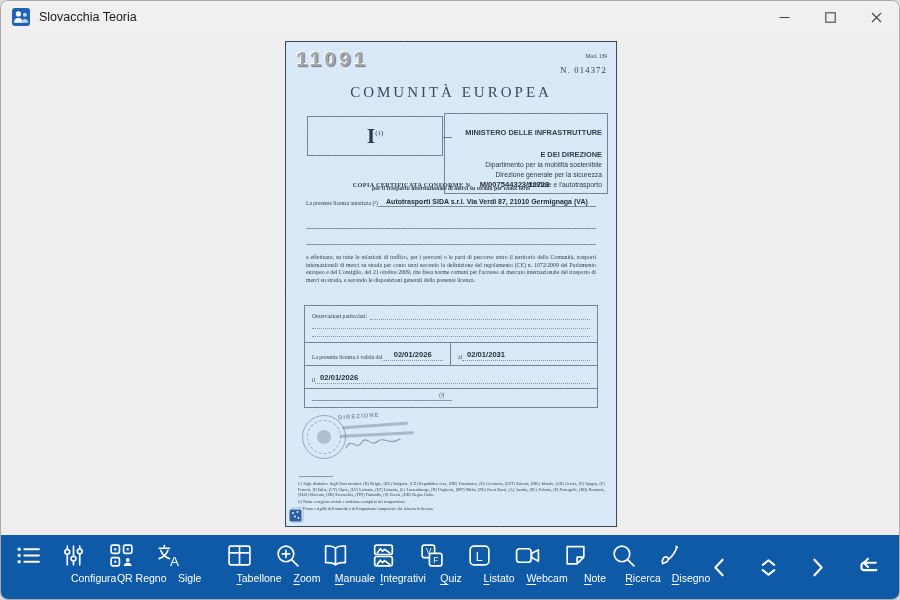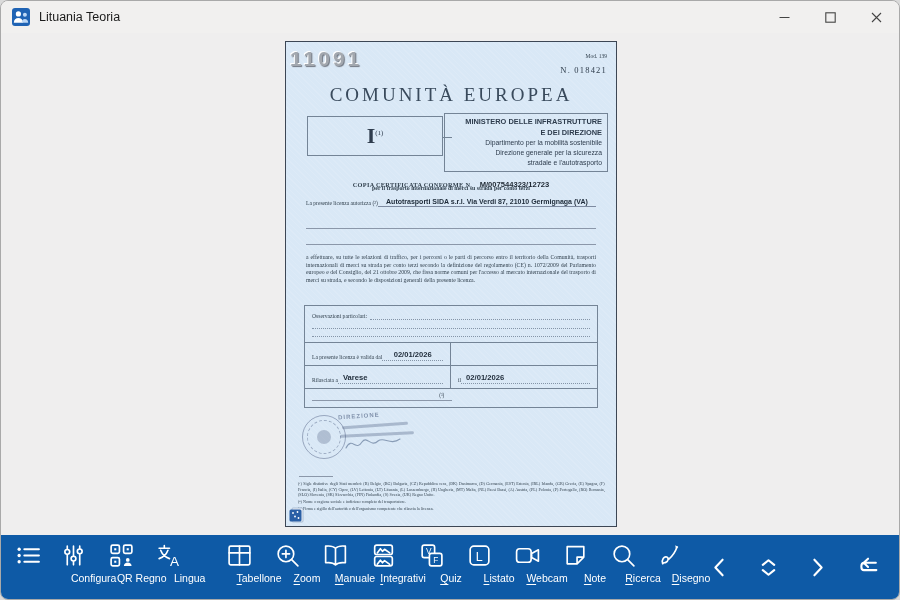--- a/index.html
+++ b/index.html
@@ -16,33 +16,33 @@
 
   
   .content{flex:1;position:relative;background:#efeeee;}
   .paper{position:absolute;left:284px;top:8px;width:332px;height:486px;box-sizing:border-box;
     background:#d9e8f6;border:1px solid #3c4654;
     background-image:repeating-linear-gradient(45deg,rgba(255,255,255,.10) 0 1px,transparent 1px 4px);}
   .paper *{box-sizing:border-box;}
   .abs{position:absolute;}
   .serif{font-family:"Liberation Serif",serif;color:#33424f;}
 
-  .wm{left:4px;top:5px;font-size:21px;font-weight:700;letter-spacing:3px;color:#a3a8af;
+  .wm{left:10px;top:5px;font-size:21px;font-weight:700;letter-spacing:3px;color:#a3a8af;
     text-shadow:-1px -1px 0 rgba(255,255,255,.95),1px 1px 1px rgba(95,100,110,.85);}
   .mod{right:9px;top:11px;font-size:5.5px;}
   .serial{right:9px;top:23px;font-size:8.5px;letter-spacing:1.2px;color:#2d3b4a;}
-  .doc-title{left:0;right:0;top:42px;text-align:center;font-size:19px;letter-spacing:3px;color:#394a5c;}
+  .doc-title{left:0;right:0;top:42px;text-align:center;font-size:15px;letter-spacing:3px;color:#394a5c;}
   .class-box{left:21px;top:74px;width:136px;height:40px;border:1px solid #748496;
     display:flex;align-items:center;justify-content:center;}
   .class-letter{font-size:22px;font-weight:700;color:#2e3c4d;}
   .class-letter sup{font-size:7px;font-weight:400;}
   .connector{left:157px;top:95px;width:9px;height:0;border-top:1px solid #748496;}
   .ministry{right:8px;top:71px;width:164px;border:1px solid #748496;padding:3px 5px;
     text-align:right;font-size:6.8px;line-height:1.45;color:#2e3c4d;}
-  .ministry .b{font-size:7.4px;font-weight:700;}
+  .ministry .b{font-size:7.4px;font-weight:700;margin-top:11px;}
   .copy-line{left:0;right:0;top:131px;text-align:center;}
   .copy-lbl{font-size:6.3px;font-weight:700;letter-spacing:.3px;}
   .copy-num{font-size:7.6px;font-weight:700;color:#1d2732;margin-left:3px;}
   .doc-sub{left:0;right:0;top:143px;text-align:center;font-size:5.8px;font-weight:700;}
   .license-line{left:20px;right:20px;top:156px;display:flex;align-items:flex-end;}
   .license-lbl{font-size:5.6px;white-space:nowrap;padding-bottom:1px;}
   .holder{flex:1;text-align:center;border-bottom:1px solid #7d8aa0;font-size:7px;font-weight:700;
     color:#1d2a38;padding-bottom:1px;white-space:nowrap;}
   .rule{border-bottom:1px solid #8b97a9;height:0;}
   .line-a{left:20px;right:20px;top:186px;}
@@ -112,21 +112,21 @@
   <div class="titlebar">
     <span class="app-icon">
       <svg viewBox="0 0 20 20" width="20" height="20">
         <rect x="1" y="1" width="18" height="18" rx="3" fill="#1f63b4"></rect>
         <circle cx="7.4" cy="6.9" r="2.6" fill="#ffffff"></circle>
         <path d="M2.8,15.8 c0-3 2-4.7 4.6-4.7 s4.6,1.7 4.6,4.7 z" fill="#ffffff"></path>
         <circle cx="13.9" cy="7.8" r="2" fill="#bcd7f5"></circle>
         <path d="M10.6,15.8 c0-2.4 1.4-3.8 3.3-3.8 s3.3,1.4 3.3,3.8 z" fill="#bcd7f5"></path>
       </svg>
     </span>
-    <span class="tb-title">Lituania Teoria</span>
+    <span class="tb-title">Slovacchia Teoria</span>
     <div class="win-controls">
       <div class="win-btn">
         <svg width="11" height="11" viewBox="0 0 11 11">
             <line x1="0.5" y1="5.5" x2="10.5" y2="5.5" stroke="#444" stroke-width="1.1"></line>
           </svg>
       </div>
       <div class="win-btn">
         <svg width="11" height="11" viewBox="0 0 11 11">
             <rect x="0.8" y="0.8" width="9.4" height="9.4" fill="none" stroke="#444" stroke-width="1.1"></rect>
           </svg>
@@ -137,21 +137,21 @@
           </svg>
       </div>
     </div>
   </div>
 
   <div class="content">
     <div class="paper">
 
       <div class="abs wm">11091</div>
       <div class="abs mod serif">Mod. 139</div>
-      <div class="abs serial serif">N. 018421</div>
+      <div class="abs serial serif">N. 014372</div>
       <div class="abs doc-title serif">COMUNITÀ EUROPEA</div>
 
       <div class="abs class-box">
         <span class="class-letter serif">
           <span>I</span><sup>(1)</sup>
         </span>
       </div>
       <div class="abs connector"></div>
       <div class="abs ministry">
         <div class="b">MINISTERO DELLE INFRASTRUTTURE</div>
@@ -183,26 +183,26 @@
             <span class="dotfill"></span>
           </div>
           <div class="obs-l2"></div>
           <div class="obs-l3"></div>
         </div>
         <div class="boxrow">
           <div class="cell cell-l">
             <span class="lbl serif">La presente licenza è valida dal</span>
             <span class="val">02/01/2026</span>
           </div>
+          <div class="cell cell-r">
+            <span class="lbl serif">al</span>
+            <span class="val left">02/01/2031</span>
+          </div>
         </div>
         <div class="boxrow">
-          <div class="cell cell-l">
-            <span class="lbl serif">Rilasciata a</span>
-            <span class="val left">Varese</span>
-          </div>
           <div class="cell cell-r">
             <span class="lbl serif">il</span>
             <span class="val left">02/01/2026</span>
           </div>
         </div>
         <div class="sig-row">
           <span class="sig-ref serif">(³)</span>
           <div class="sig-line"></div>
         </div>
       </div>
@@ -272,21 +272,21 @@
           <path class="fw" d="M15.3,23 c0-2.1 1.6-3.3 3.7-3.3 s3.7,1.2 3.7,3.3 z"></path>
         </svg>
       <span class="tb-label">QR Regno</span>
     </div>
 
     <div class="tb-btn">
       <svg viewBox="0 0 26 26">
           <path class="st" d="M3,6 H13 M8,3.5 V6 M11.5,8 C10,12 6.2,15 3,16 M4.5,8 C6,12 9.8,15 13,16"></path>
           <text x="13.5" y="23" font-size="13" fill="#fff">A</text>
         </svg>
-      <span class="tb-label">Lingua</span>
+      <span class="tb-label">Sigle</span>
     </div>
 
     <div class="grp-gap"></div>
 
     <div class="tb-btn">
       <svg viewBox="0 0 26 26">
           <rect class="st" x="3" y="4" width="20" height="18" rx="1.5"></rect>
           <path class="st" d="M13,4 V22 M3,10.5 H23"></path>
         </svg>
       <span class="tb-label"><u>T</u>abellone</span>

